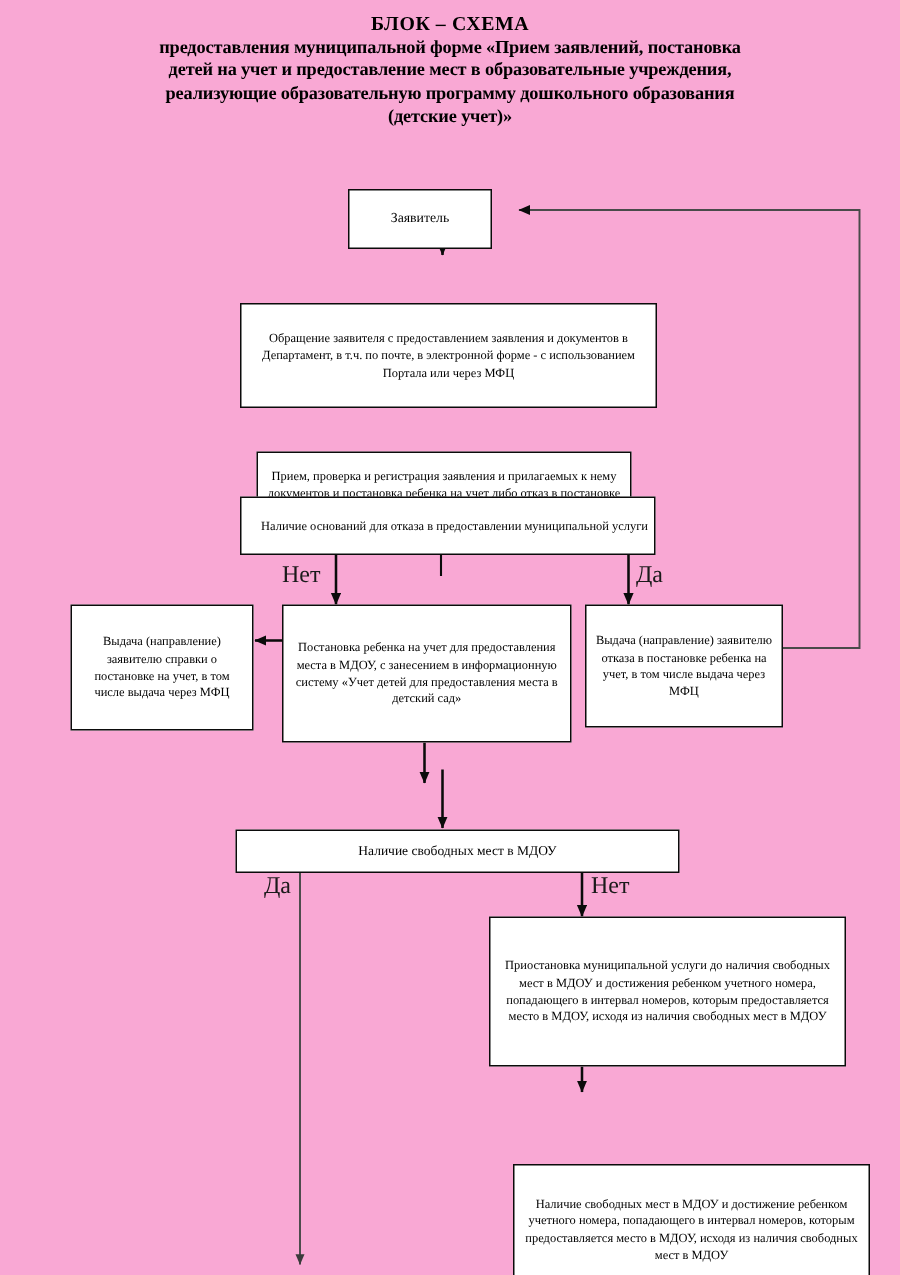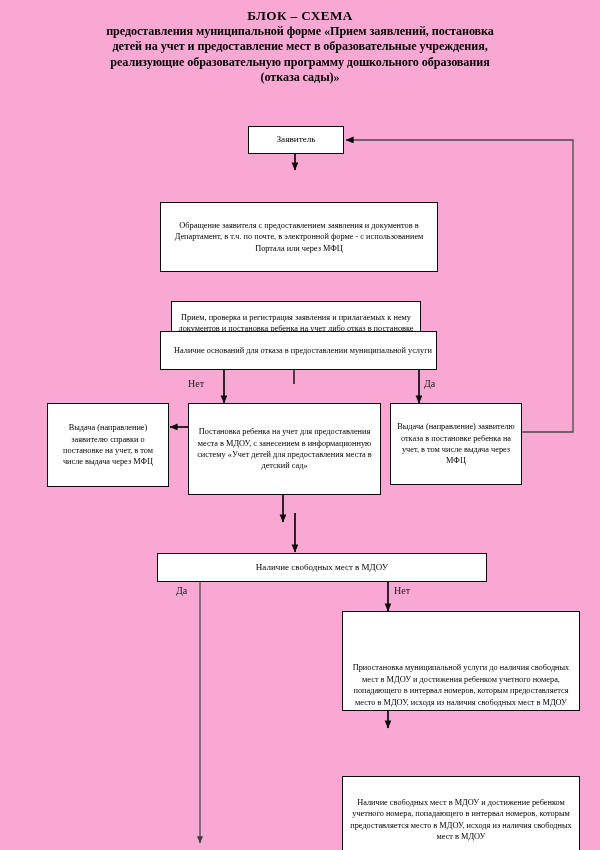--- a/index.html
+++ b/index.html
@@ -49,38 +49,38 @@
     justify-content: center;
     text-align: center;
     font-size: 8.3px;
     line-height: 11.4px;
     padding: 2px 4px;
   }
   .node.n-applicant { font-size: 9.2px; }
   .node.n-avail { font-size: 9px; }
   .edge-label {
     position: absolute;
-    font-size: 10px;
+    font-size: 16px;
     line-height: 12px;
     color: #1a1a1a;
     white-space: nowrap;
     text-align: center;
   }
 </style>
 </head>
 <body>
 
 <div id="page">
 
   <div class="title">
     <div class="line1">БЛОК – СХЕМА</div>
     <div>предоставления муниципальной форме «Прием заявлений, постановка</div>
     <div>детей на учет и предоставление мест в образовательные учреждения,</div>
     <div>реализующие образовательную программу дошкольного образования</div>
-    <div>(отказа сады)»</div>
+    <div>(детские учет)»</div>
   </div>
 
   <svg id="edges" viewBox="0 0 600 850" xmlns="http://www.w3.org/2000/svg">
     <defs>
       <marker id="ah" markerWidth="9" markerHeight="9" refX="7.6" refY="3.4" orient="auto" markerUnits="userSpaceOnUse">
         <path d="M0,0 L8,3.4 L0,6.8 z" fill="#0b0b0b"></path>
       </marker>
       <marker id="ah-thin" markerWidth="8" markerHeight="8" refX="6.8" refY="3" orient="auto" markerUnits="userSpaceOnUse">
         <path d="M0,0 L7,3 L0,6 z" fill="#3a3a3a"></path>
       </marker>
@@ -104,21 +104,21 @@
 
     <path d="M295,513 L295,552" stroke="#0b0b0b" stroke-width="1.7" fill="none" marker-end="url(#ah)"></path>
 
     <path d="M200,582 L200,843" stroke="#4a4a4a" stroke-width="1.3" fill="none" marker-end="url(#ah-thin)"></path>
 
     <path d="M388,582 L388,611" stroke="#0b0b0b" stroke-width="1.7" fill="none" marker-end="url(#ah)"></path>
 
     <path d="M388,711 L388,728" stroke="#0b0b0b" stroke-width="1.7" fill="none" marker-end="url(#ah)"></path>
   </svg>
 
-  <div class="node n-applicant" style="left:248px; top:126px; width:96px; height:28px;">
+  <div class="node n-applicant" style="left:232px; top:126px; width:96px; height:40px;">
     <span>Заявитель</span>
   </div>
 
   <div class="node" style="left:160px; top:169px; width:278px; height:70px;margin-top:33px;">
     <span>Обращение заявителя с предоставлением заявления и документов в Департамент,  в т.ч. по почте, в электронной форме - с использованием  Портала или через МФЦ</span>
   </div>
 
   <div class="node" style="left:171px; top:257px; width:250px; height:56px;margin-top:44px;">
     <span>Прием, проверка и регистрация заявления и прилагаемых к нему документов и  постановка ребенка на учет либо отказ в постановке ребенка на учет</span>
   </div>
@@ -132,25 +132,25 @@
   </div>
 
   <div class="node" style="left:188px; top:403px; width:193px; height:92px;">
     <span>Постановка ребенка на учет для предоставления места в МДОУ, с занесением в информационную систему «Учет детей для предоставления места в детский сад»</span>
   </div>
 
   <div class="node" style="left:390px; top:403px; width:132px; height:82px;">
     <span>Выдача (направление) заявителю отказа в постановке ребенка на учет, в том числе выдача через МФЦ</span>
   </div>
 
-  <div class="node n-avail" style="left:157px; top:553px; width:330px; height:29px;">
+  <div class="node n-avail" style="left:157px; top:553px; width:296px; height:29px;">
     <span>Наличие свободных мест в МДОУ</span>
   </div>
 
-  <div class="node" style="left:342px; top:611px; width:238px; height:100px;align-items:flex-end;">
+  <div class="node" style="left:326px; top:611px; width:238px; height:100px;">
     <span>Приостановка муниципальной услуги до наличия свободных мест в МДОУ и достижения ребенком учетного номера, попадающего в интервал номеров, которым предоставляется место в МДОУ, исходя из наличия свободных мест в МДОУ</span>
   </div>
 
   <div class="node" style="left:342px; top:728px; width:238px; height:87px;margin-top:48px;">
     <span>Наличие свободных мест в МДОУ и достижение ребенком учетного номера, попадающего в интервал номеров, которым предоставляется место в МДОУ, исходя из наличия свободных мест в МДОУ</span>
   </div>
 
   <div class="edge-label" style="left:188px; top:378px;">Нет</div>
   <div class="edge-label" style="left:424px; top:378px;">Да</div>
   <div class="edge-label" style="left:176px; top:585px;">Да</div>

